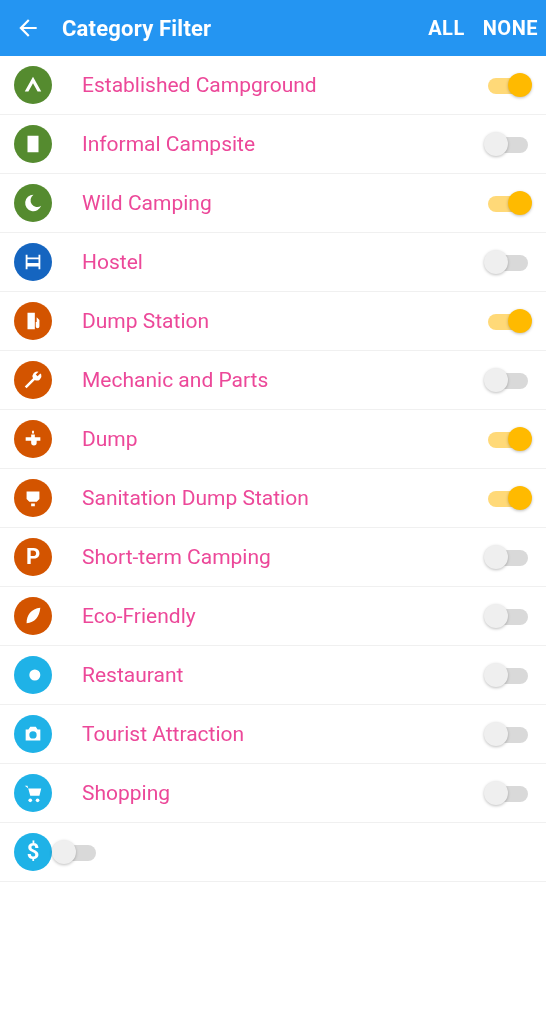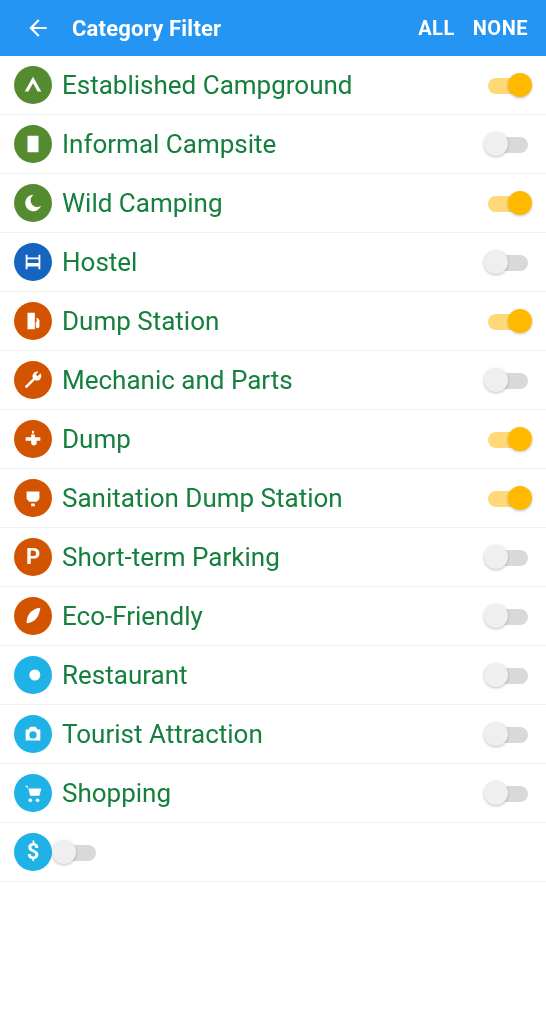--- a/index.html
+++ b/index.html
@@ -2,21 +2,21 @@
 <html><head>
 <meta charset="utf-8">
 <style>
   * { box-sizing: border-box; margin: 0; padding: 0; }
   html, body { width: 546px; height: 1024px; font-family: -apple-system, Roboto, "Helvetica Neue", Arial, sans-serif; background: #fff; overflow: hidden; }
   .header {
     background: #2495f2;
     height: 56px;
     display: flex;
     align-items: center;
-    padding: 0 18px;
+    padding: 0 8px;
     color: #fff;
   }
   .back-btn { width: 40px; height: 40px; display: flex; align-items: center; justify-content: center; cursor: pointer; }
   .back-btn svg { width: 26px; height: 26px; fill: #fff; }
   .title { font-size: 22px; font-weight: 700; margin-left: 14px; flex: 1; letter-spacing: 0.2px; }
   .hdr-btn { font-size: 20px; font-weight: 700; margin-left: 18px; cursor: pointer; letter-spacing: 0.5px; }
   .list { height: calc(1024px - 56px); overflow: auto; }
   .row {
     display: flex;
     align-items: center;
@@ -24,21 +24,21 @@
     border-bottom: 1px solid #f0f0f0;
     min-height: 58px;
   }
   .icon-circ {
     width: 38px; height: 38px; border-radius: 50%;
     display: flex; align-items: center; justify-content: center;
     flex-shrink: 0;
   }
   .icon-circ svg { width: 22px; height: 22px; fill: #fff; }
   .icon-circ .glyph { color:#fff; font-weight:700; font-size:22px; line-height:1; }
-  .lbl { margin-left: 10px; flex: 1; color: #15803d; font-size: 26px; }
+  .lbl { margin-left: 30px; flex: 1; color: #ec4899; font-size: 21px; }
   .switch {
     position: relative; width: 48px; height: 28px; cursor: pointer;
   }
   .switch .track {
     position: absolute; top: 7px; left: 4px; width: 40px; height: 16px;
     border-radius: 8px;
   }
   .switch .thumb {
     position: absolute; top: 2px; width: 24px; height: 24px;
     border-radius: 50%;
@@ -162,21 +162,21 @@
       <div class="lbl">Sanitation Dump Station</div>
       <div class="switch on">
         <div class="track"></div>
         <div class="thumb"></div>
       </div>
     </div>
     <div class="row">
       <div class="icon-circ c-orange">
         <span class="glyph">P</span>
       </div>
-      <div class="lbl">Short-term Parking</div>
+      <div class="lbl">Short-term Camping</div>
       <div class="switch off">
         <div class="track"></div>
         <div class="thumb"></div>
       </div>
     </div>
     <div class="row">
       <div class="icon-circ c-orange">
         <svg viewBox="0 0 24 24">
           <use href="#ic-leaf"></use>
         </svg>

